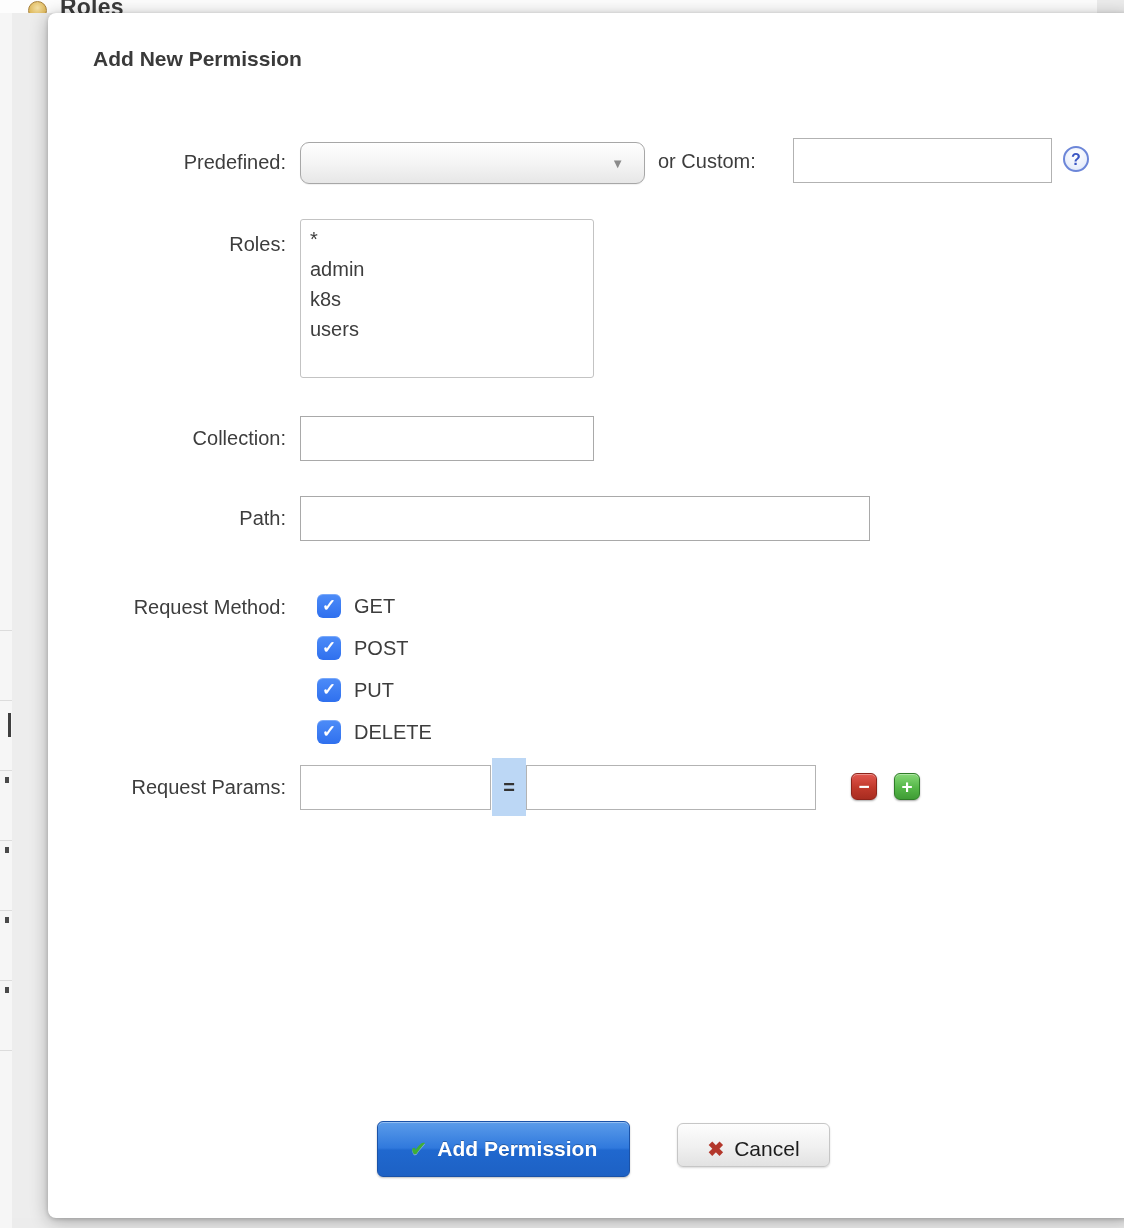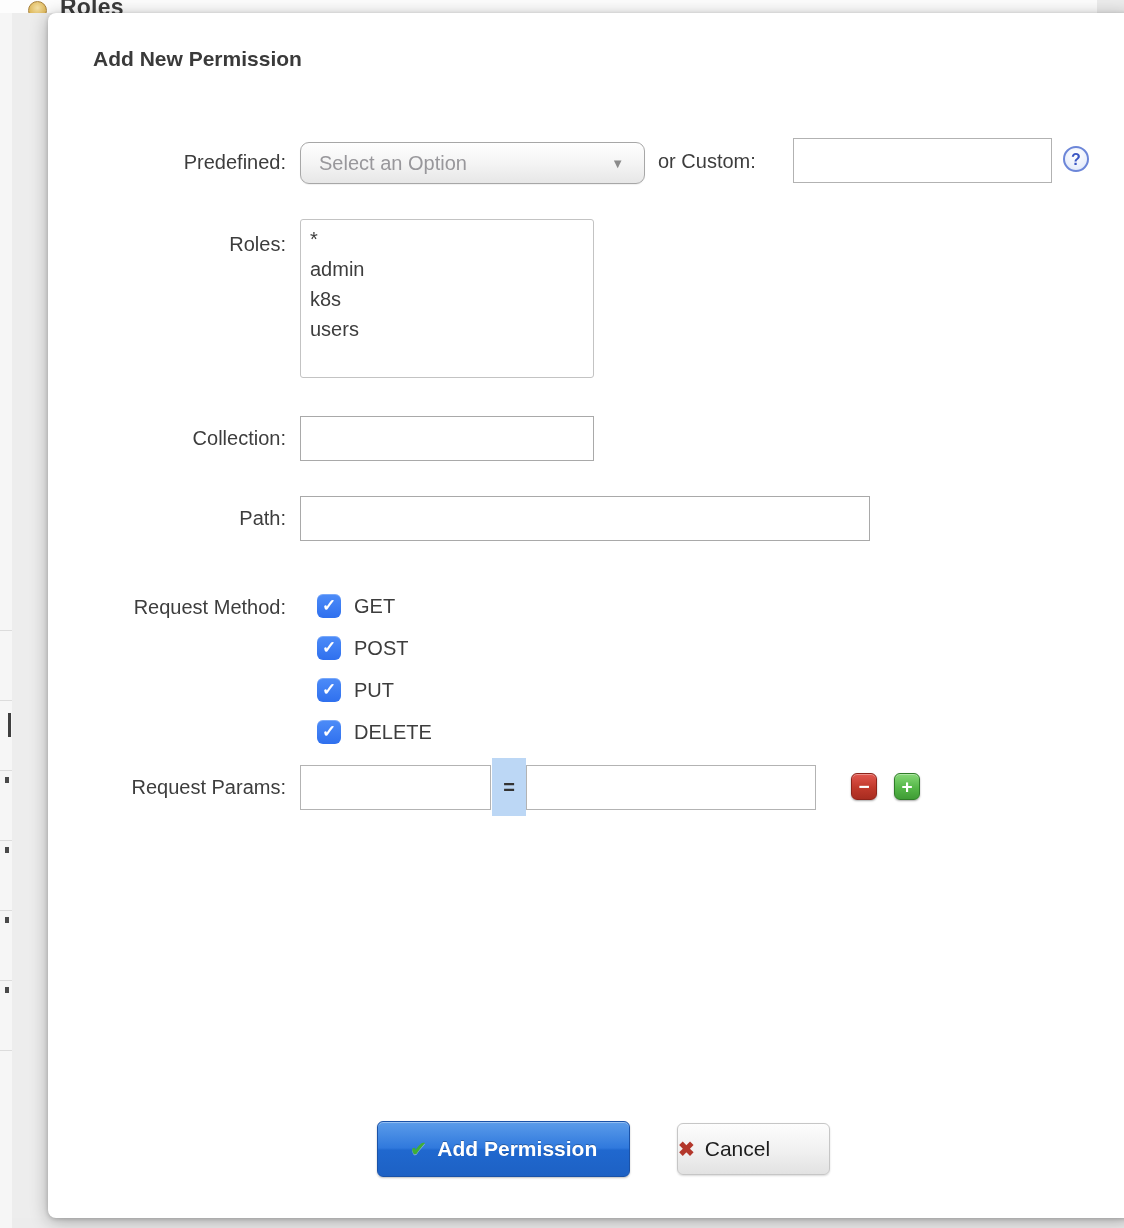--- a/index.html
+++ b/index.html
@@ -114,25 +114,25 @@
   .row-actions { top:1108px; height:60px; }
   .btn-submit { position:absolute; left:329px; top:0; width:253px; height:56px;
     border-radius:6px; border:1px solid #1a52a8;
     background:linear-gradient(#5b9cea 0%, #3079dd 48%, #2068cf 52%, #1d61c4 100%);
     box-shadow:inset 0 1px 0 rgba(255,255,255,0.35), 0 1px 2px rgba(0,0,0,0.25);
     text-align:center; line-height:54px; cursor:pointer; }
   .btn-submit .ic { font-size:21px; color:#3fae37; margin-right:10px;
     text-shadow:0 1px 0 rgba(255,255,255,0.4); }
   .btn-submit .tx { font-size:21px; font-weight:bold; color:#fff;
     text-shadow:0 -1px 0 rgba(0,0,0,0.25); }
-  .btn-cancel { position:absolute; left:629px; top:2px; width:153px; height:52px;
+  .btn-cancel { position:absolute; left:629px; top:2px; width:153px; height:44px;
     border-radius:6px; border:1px solid #c6c6c6;
     background:linear-gradient(#fdfdfd 0%, #f0f0f0 55%, #e2e2e2 100%);
     box-shadow:0 1px 2px rgba(0,0,0,0.15);
-    line-height:50px; cursor:pointer; }
+    text-align:center; line-height:50px; cursor:pointer; }
   .btn-cancel .ic { font-size:20px; font-weight:bold; color:#b3372b; margin-right:10px; }
   .btn-cancel .tx { font-size:21px; color:#1d1d1d; }
 </style>
 </head>
 <body>
 
 <div class="bg-top">
   <div class="bg-roles-icon"></div>
   <div class="bg-roles-title">Roles</div>
 </div>
@@ -157,21 +157,20 @@
   <div class="speck" style="top:974px"></div>
 </div>
 
 <div class="modal">
 
   <div class="modal-title">Add New Permission</div>
 
   <div class="row row-predefined">
     <div class="lbl">Predefined:</div>
     <div class="sel">
-      <span class="sel-text">Select an Option</span>
       <span class="sel-arrow">▼</span>
     </div>
     <div class="or-custom">or Custom:</div>
     <input class="custom-input" type="text" value="" style="">
     <div class="help">?</div>
   </div>
 
   <div class="row row-roles">
     <div class="lbl">Roles:</div>
     <div class="listbox">

